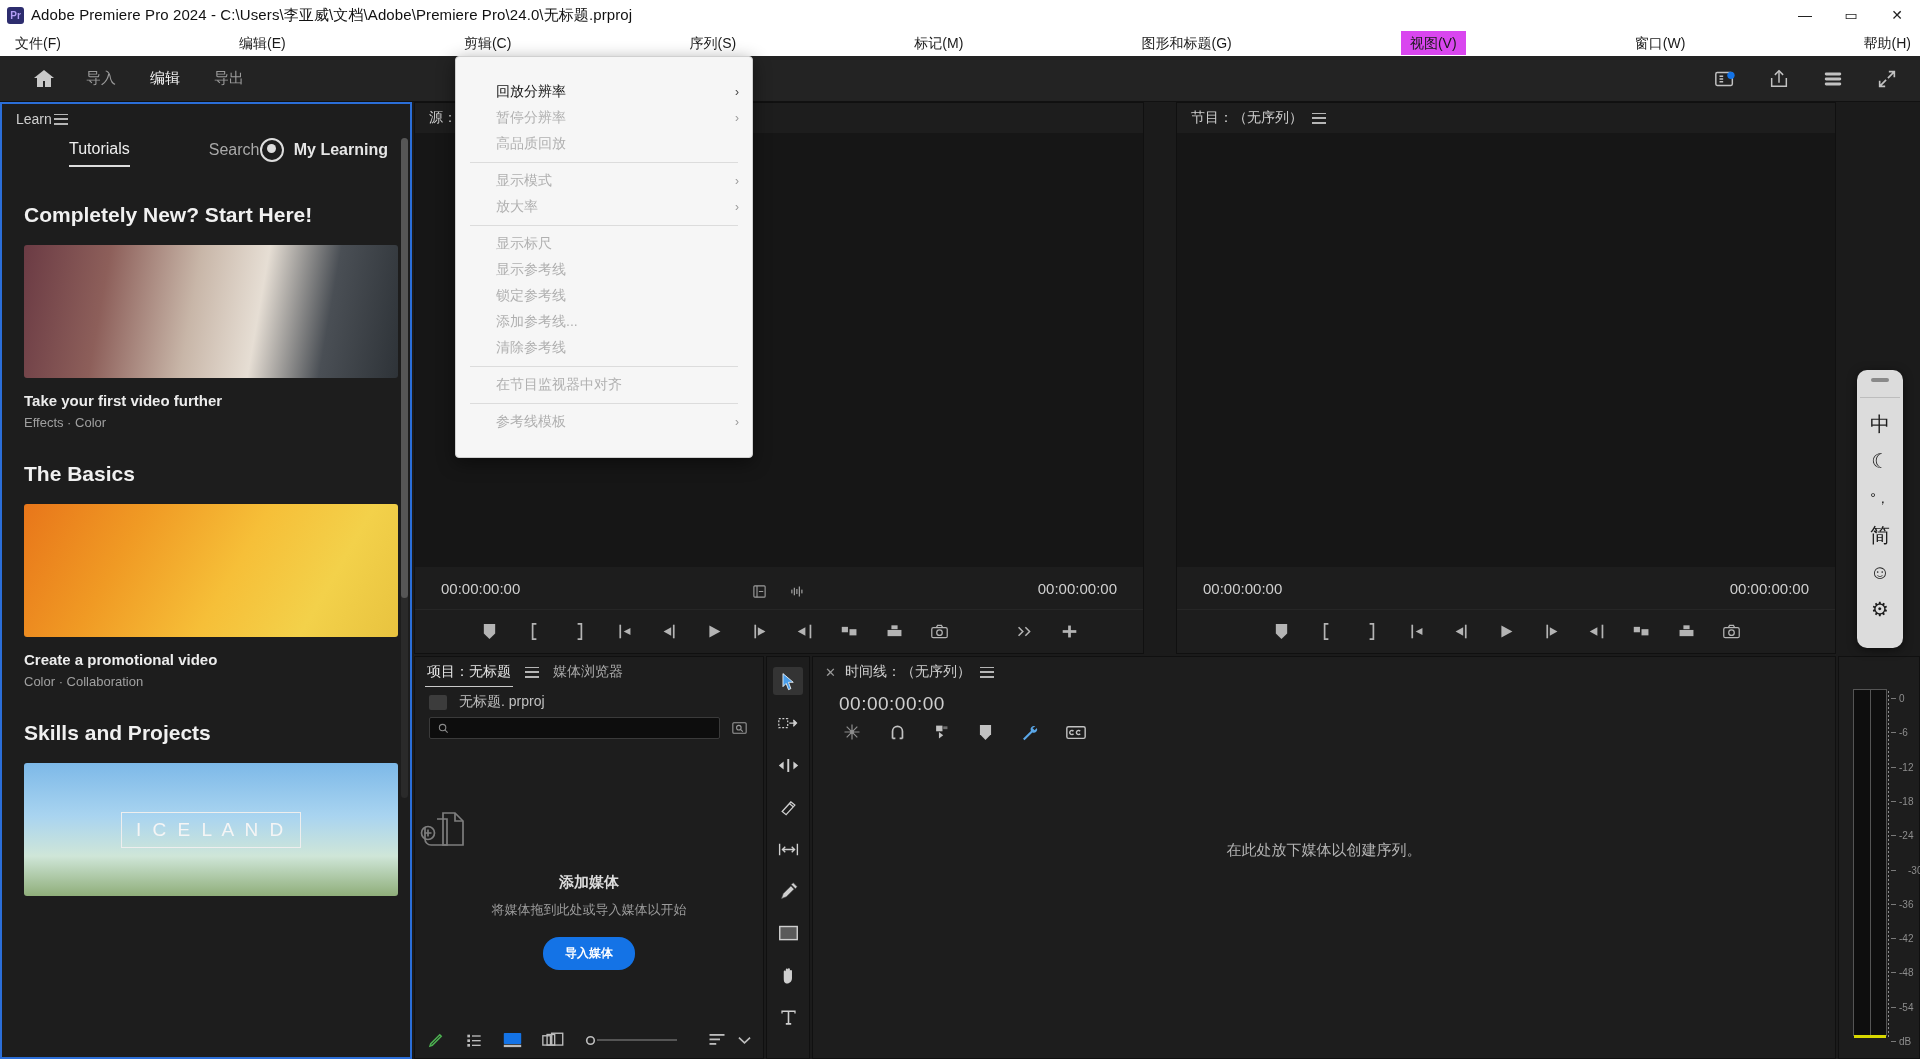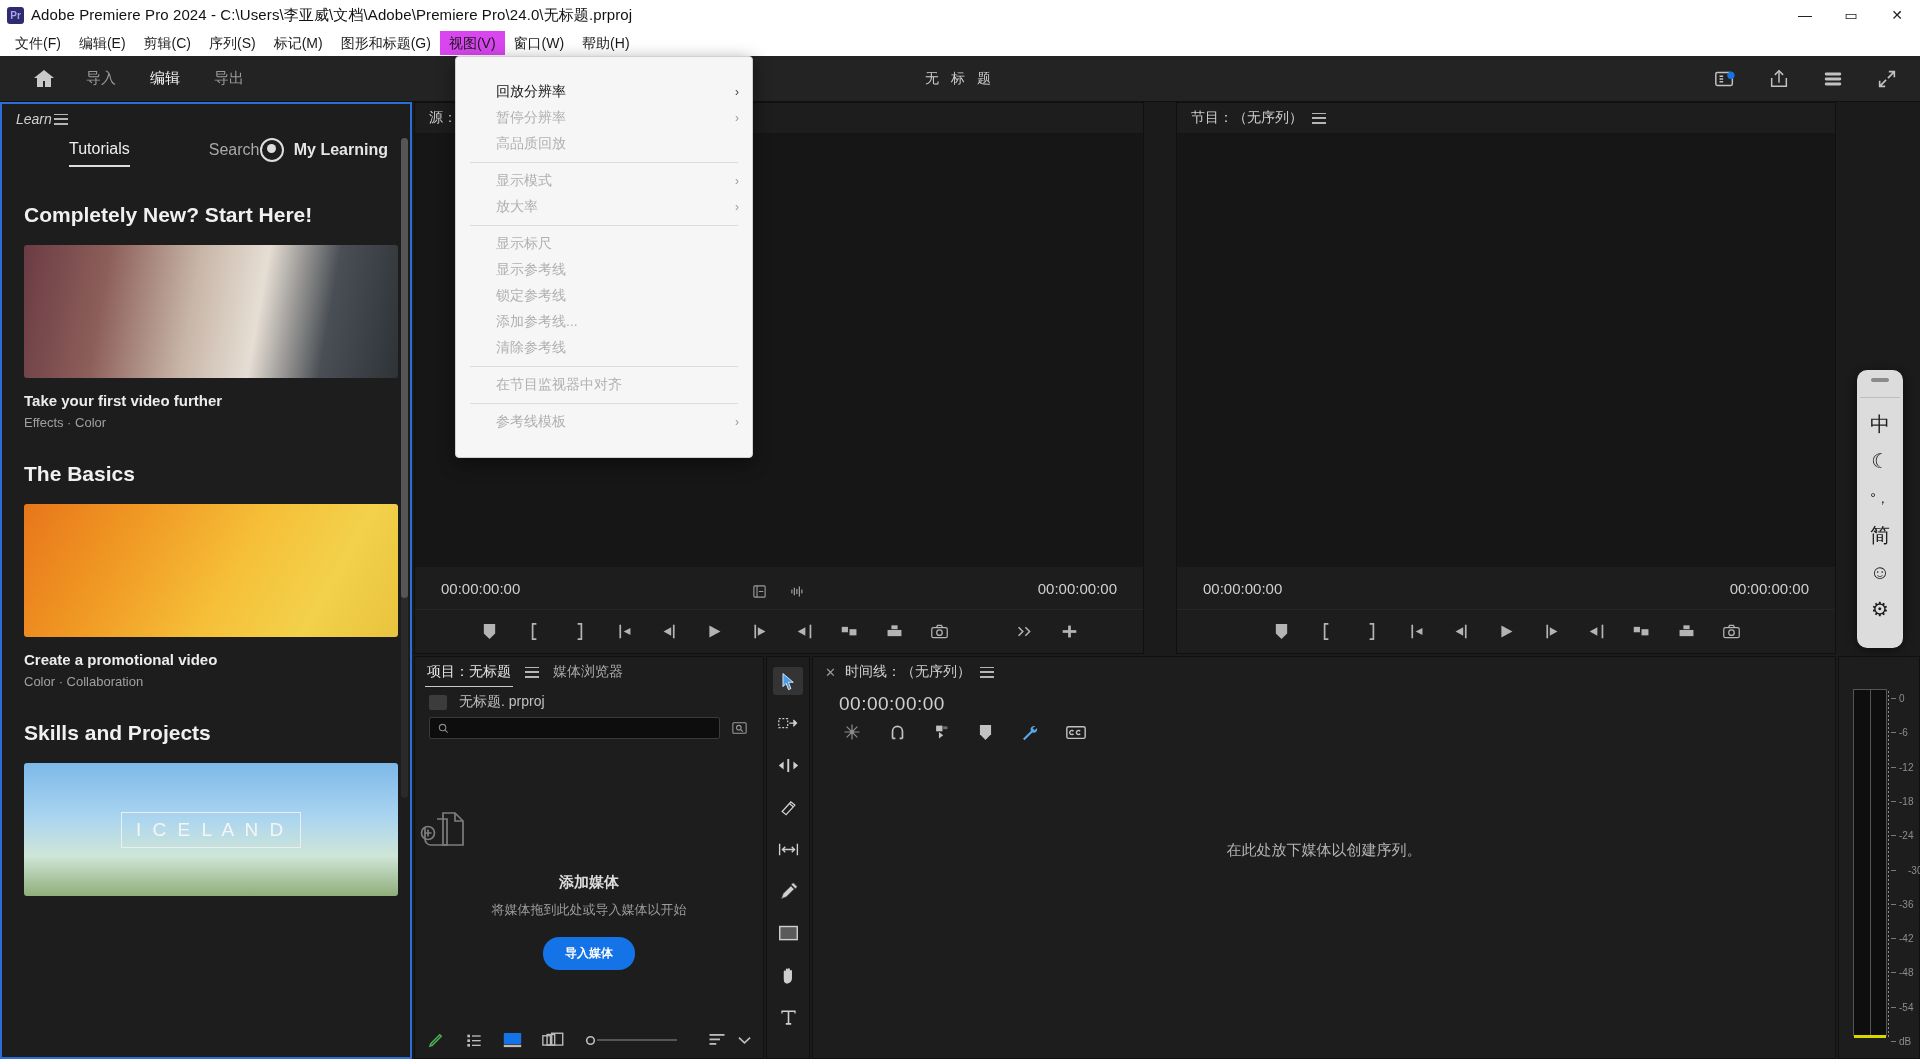--- a/index.html
+++ b/index.html
@@ -12,21 +12,21 @@
   .pr-logo { width:17px; height:17px; margin:0 7px 0 7px; background:#2d2d6e;
     border-radius:3px; color:#b39ef5; font-size:10px; font-weight:bold;
     display:flex; align-items:center; justify-content:center; }
   .title-text { font-size:15px; color:#111; letter-spacing:.1px; }
   .win-btns { position:absolute; right:0; top:0; height:30px; display:flex; }
   .win-btn { width:46px; height:30px; display:flex; align-items:center;
     justify-content:center; color:#222; font-size:14px; }
 
   
   .menubar { height:26px; background:#fff; display:flex; align-items:center;
-    padding-left:6px; position:relative; z-index:5; }
+    padding-left:6px; position:relative; z-index:5;justify-content:space-between; }
   .menu-item { font-size:14px; color:#1a1a1a; padding:2px 9px; line-height:20px;
     white-space:nowrap; }
   .menu-item.active { background:#d946ef; }
 
   
   .dropdown { position:absolute; left:455px; top:56px; width:298px;
     background:#f6f6f6; border:1px solid #d0d0d0; border-radius:4px;
     box-shadow:0 5px 18px rgba(0,0,0,.45); padding:22px 0; z-index:60; }
   .dd-item { height:26px; display:flex; align-items:center; padding:0 14px 0 40px;
     font-size:14px; color:#b0b0b0; position:relative; white-space:nowrap; }
@@ -48,21 +48,21 @@
     font-size:14px; color:#cfcfcf; letter-spacing:4px; pointer-events:none; }
   .tb-right { position:absolute; right:22px; display:flex; align-items:center; gap:32px; }
   .tb-ico { width:22px; height:22px; color:#c2c2c2; }
 
   
   .main { position:absolute; top:102px; left:0; width:1920px; height:957px; }
 
   
   .learn { position:absolute; left:0; top:0; width:412px; height:957px;
     background:#1d1d1d; border:2px solid #2b6ed8; overflow:hidden; }
-  .panel-head { height:30px; display:flex; align-items:center; padding:0 14px; gap:2px;font-style:italic; }
+  .panel-head { height:30px; display:flex; align-items:center; padding:0 14px; gap:2px; }
   .panel-title { font-size:14px; color:#cfcfcf; }
   .hamb { width:14px; height:11px; display:flex; flex-direction:column;
     justify-content:space-between; }
   .hamb i { display:block; height:1.6px; background:#b5b5b5; }
   .learn-tabs { display:flex; align-items:center; padding:6px 22px 0 22px; gap:34px;
     position:relative; }
   .ltab { font-size:16px; color:#a9a9a9; padding-bottom:7px;margin-left:45px; }
   .ltab.sel { color:#eee; border-bottom:2px solid #ddd; }
   .mylearn { position:absolute; right:22px; top:4px; display:flex;
     align-items:center; gap:10px; color:#e5e5e5; font-size:16px; font-weight:bold; }
@@ -214,21 +214,20 @@
   <span class="home-ico">
     <svg viewBox="0 0 24 24" fill="currentColor">
         <path d="M12 3 2 11h3v9h6v-6h2v6h6v-9h3z"></path>
       </svg>
   </span>
   <div class="ws-tabs" id="wstabs">
       <div class="ws-tab">导入</div>
       <div class="ws-tab sel">编辑</div>
       <div class="ws-tab">导出</div>
     </div>
-  <div class="center-title">无 标 题</div>
   <div class="tb-right">
     <span class="tb-ico">
       <svg viewBox="0 0 24 24" fill="none" stroke="currentColor" stroke-width="1.6">
         <rect x="2" y="5" width="18" height="14" rx="1.5"></rect>
         <path d="M6 9h4M6 12h4M6 15h4"></path>
           <circle cx="18.5" cy="8" r="4" fill="#1473e6" stroke="none"></circle>
       </svg>
       </span>
     <span class="tb-ico">
       <svg viewBox="0 0 24 24" fill="none" stroke="currentColor" stroke-width="1.6">

